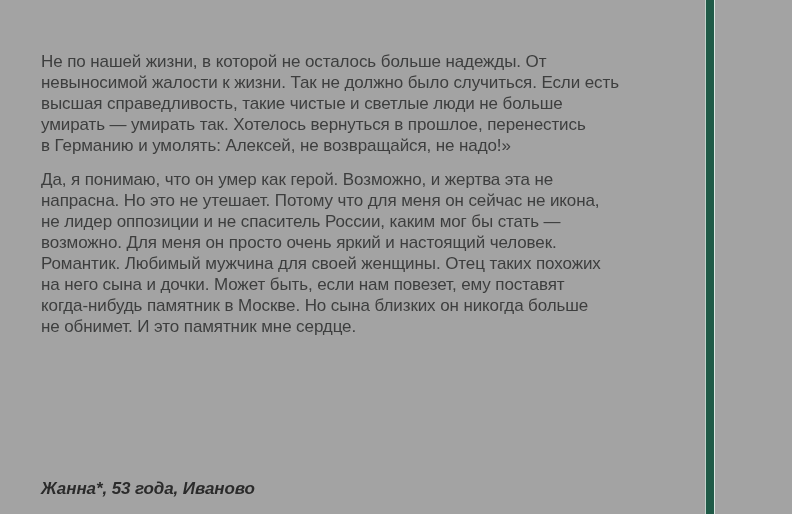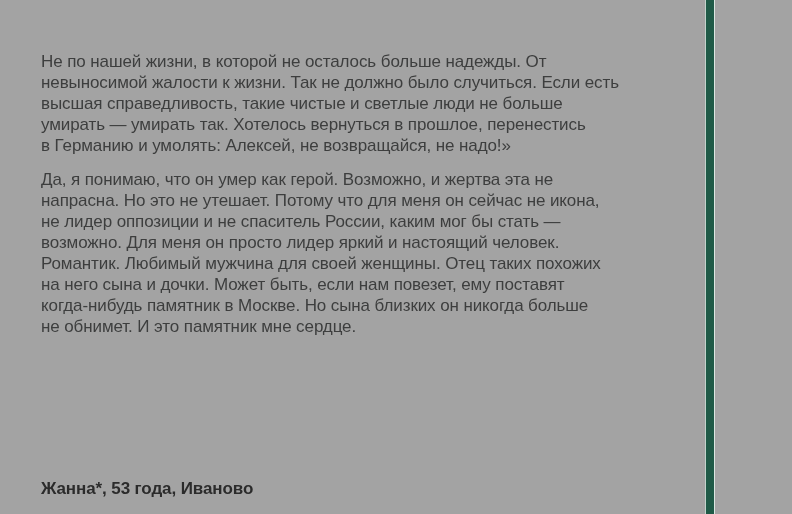--- a/index.html
+++ b/index.html
@@ -39,20 +39,21 @@
     white-space: nowrap;
   }
   .byline {
     position: absolute;
     left: 41px;
     top: 478px;
     color: #2b2b2b;
     font-size: 17px;
     line-height: 21px;
     font-weight: bold;
+    font-style: italic;
     letter-spacing: -0.1px;
     white-space: nowrap;
   }
   .accent-bar {
     position: absolute;
     left: 705px;
     top: 0;
     width: 8px;
     height: 514px;
     background: #1f5a47;
@@ -72,21 +73,21 @@
       <div class="text-line">невыносимой жалости к жизни. Так не должно было случиться. Если есть</div>
       <div class="text-line">высшая справедливость, такие чистые и светлые люди не больше</div>
       <div class="text-line">умирать — умирать так. Хотелось вернуться в прошлое, перенестись</div>
       <div class="text-line">в Германию и умолять: Алексей, не возвращайся, не надо!»</div>
     </div>
 
     <div class="paragraph">
       <div class="text-line">Да, я понимаю, что он умер как герой. Возможно, и жертва эта не</div>
       <div class="text-line">напрасна. Но это не утешает. Потому что для меня он сейчас не икона,</div>
       <div class="text-line">не лидер оппозиции и не спаситель России, каким мог бы стать —</div>
-      <div class="text-line">возможно. Для меня он просто лидер яркий и настоящий человек.</div>
+      <div class="text-line">возможно. Для меня он просто очень яркий и настоящий человек.</div>
       <div class="text-line">Романтик. Любимый мужчина для своей женщины. Отец таких похожих</div>
       <div class="text-line">на него сына и дочки. Может быть, если нам повезет, ему поставят</div>
       <div class="text-line">когда-нибудь памятник в Москве. Но сына близких он никогда больше</div>
       <div class="text-line">не обнимет. И это памятник мне сердце.</div>
     </div>
 
   </div>
 
   <div class="byline">Жанна*, 53 года, Иваново</div>
 

